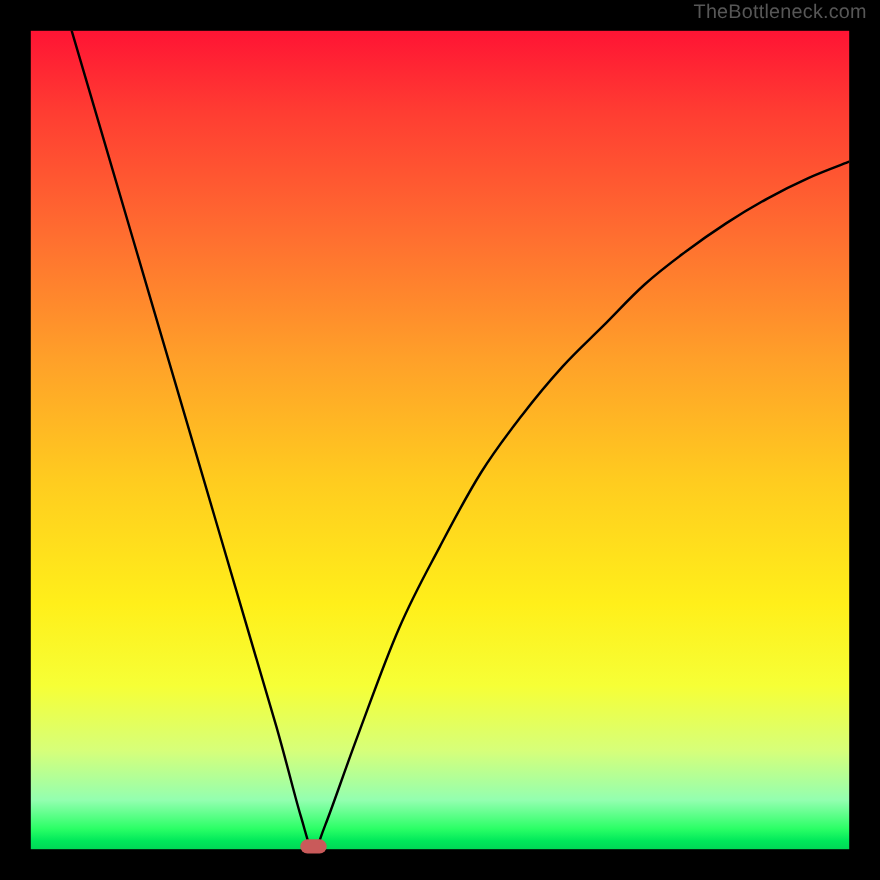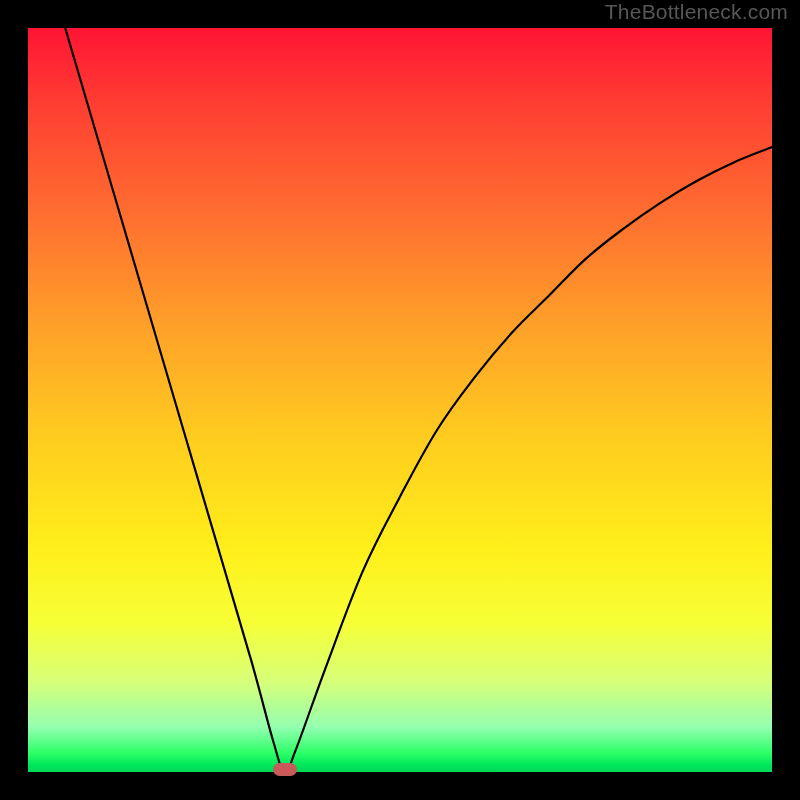--- a/index.html
+++ b/index.html
@@ -9,21 +9,21 @@
     background: #000;
     position: relative;
     font-family: Arial, Helvetica, sans-serif;
     overflow: hidden;
   }
   .watermark {
     position: absolute;
     top: 0;
     right: 12px;
     color: #575757;
-    font-size: 21px;
+    font-size: 18px;
     font-weight: 400;
     letter-spacing: 0.2px;
     z-index: 5;
   }
   .plot {
     position: absolute;
     left: 28px;
     top: 28px;
     width: 744px;
     height: 744px;

